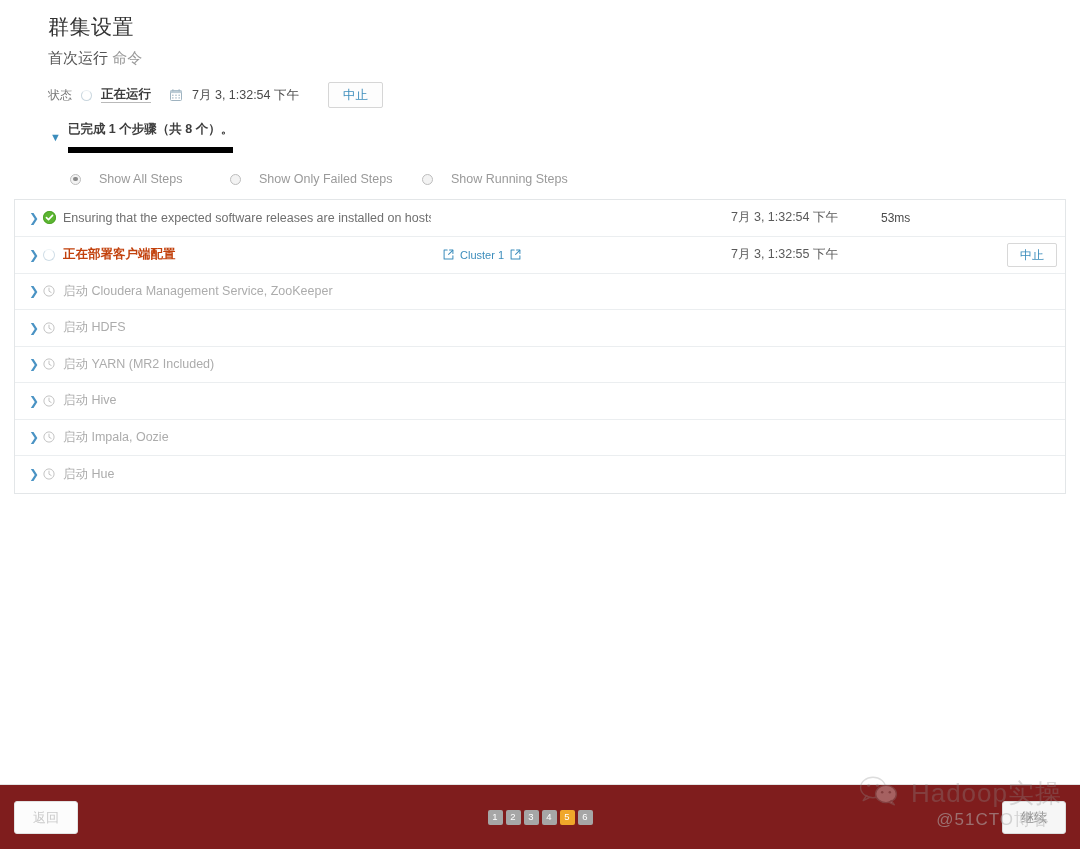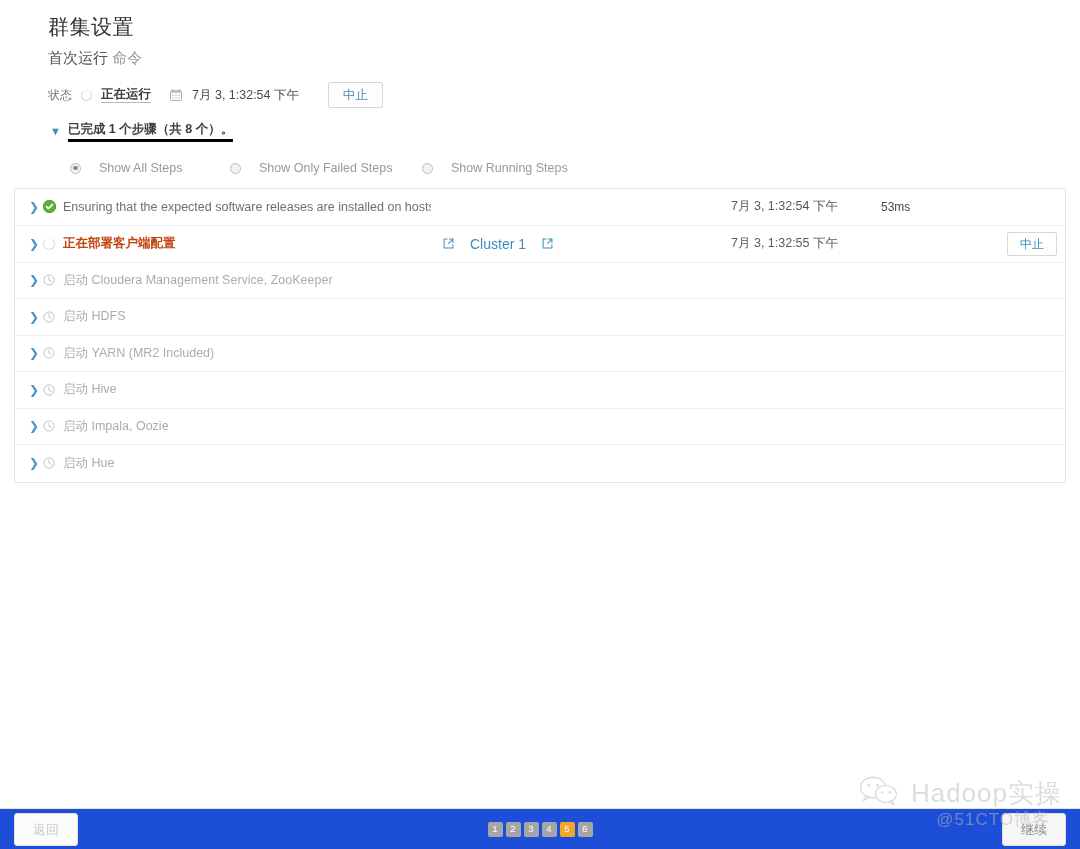--- a/index.html
+++ b/index.html
@@ -86,22 +86,22 @@
     align-items: center;
     gap: 7px;
     margin-bottom: 16px;
     padding-left: 2px;
   }
   .chev-down { color: #3c8dbc; font-size: 11px; line-height: 1; }
   .done-text {
     font-size: 12.5px;
     font-weight: bold;
     color: #3d3d3d;
-    border-bottom: 3px solid #000000;
-    padding-bottom: 1px;
+    border-bottom: 6px solid #000000;
+    padding-bottom: 9px;
   }
 
   
   .filters {
     display: flex;
     align-items: center;
     padding-left: 22px;
     margin-bottom: 10px;
     height: 20px;
   }
@@ -186,22 +186,22 @@
   .row-name.running {
     color: #c2410c;
     font-weight: bold;
   }
 
   .row-ctx {
     width: 300px;
     flex: none;
     display: flex;
     align-items: center;
-    gap: 16px;
-    font-size: 14px;
+    gap: 6px;
+    font-size: 11px;
     color: #3c8dbc;
     padding-left: 12px;
   }
   .ctx-link { color: #3c8dbc; text-decoration: none; cursor: pointer; }
   .extlink { color: #3c8dbc; display: inline-flex; }
 
   .row-time {
     width: 150px;
     flex: none;
     font-size: 12.5px;
@@ -230,23 +230,23 @@
     border-radius: 2px;
     cursor: pointer;
     line-height: 1;
     font-family: inherit;
   }
 
   
   .footer {
     position: absolute;
     left: 0; right: 0; bottom: 0;
-    height: 41px;
+    height: 65px;
     border-top: 1px solid #e4e4e4;
-    background: #1d4ed8;
+    background: #7f1d1d;
     display: flex;
     align-items: center;
     padding: 0 14px;
   }
   .btn-back {
     border: 1px solid #e2e2e2;
     background: #fcfcfc;
     color: #c9c9c9;
     font-size: 13px;
     padding: 9px 18px;

